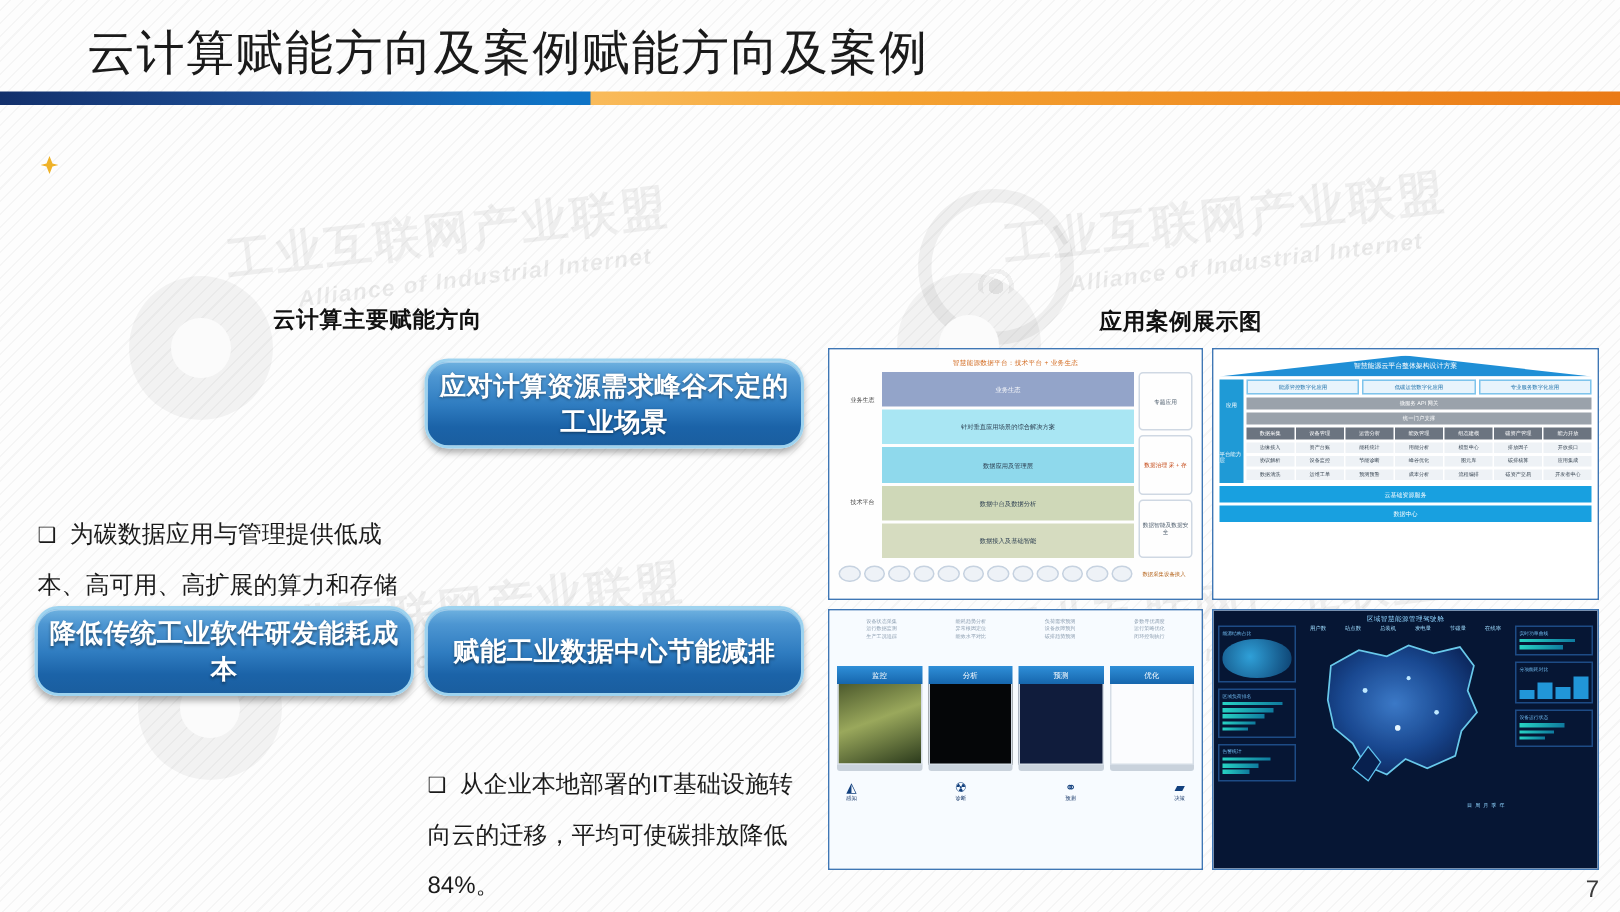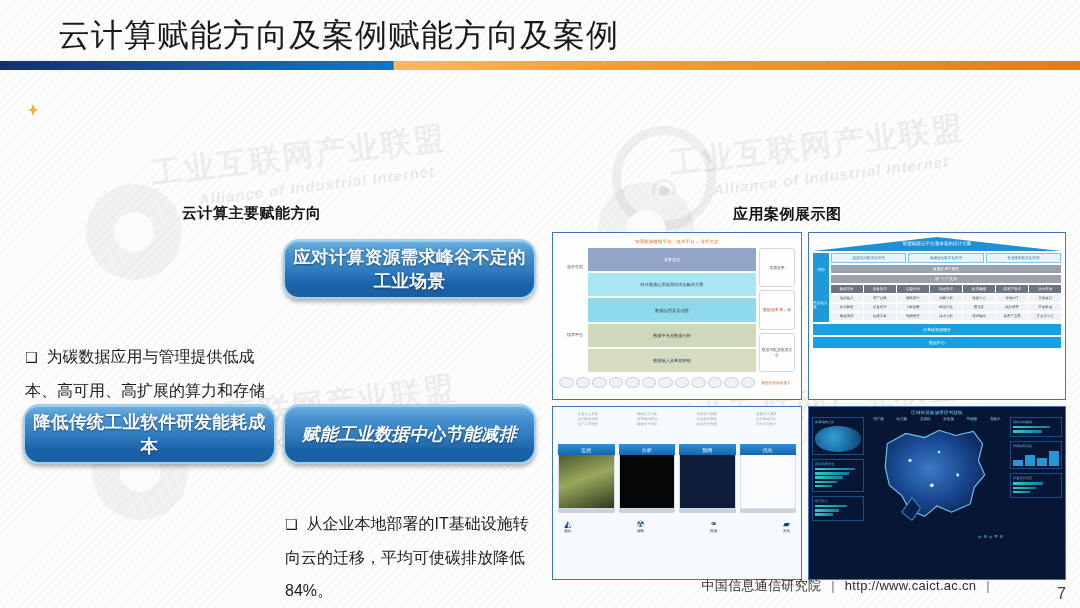--- a/index.html
+++ b/index.html
@@ -158,21 +158,21 @@
     color: #ffffff;
     font-size: 17.5px;
     font-weight: bold;
     line-height: 24px;
     letter-spacing: 0.4px;
     text-shadow: 0 1px 2px rgba(0,0,0,0.45);
   }
   #pill-1 { left: 5px;   top: 7px;   width: 253px; height: 60px; }
   #pill-2 { left: 265px; top: 7px;   width: 253px; height: 60px; }
   #pill-3 { left: 5px;   top: 172px; width: 253px; height: 60px; }
-  #pill-4 { left: 265px; top: 172px; width: 253px; height: 60px; font-style: italic; }
+  #pill-4 { left: 265px; top: 172px; width: 253px; height: 60px; }
 
   .bullet-block {
     position: absolute;
     font-size: 16px;
     line-height: 33px;
     color: #1b1b1b;
     width: 250px;
     margin-top: 32px;
   }
   .bullet-block .sq {
@@ -588,21 +588,15 @@
               <div class="b" style="width:66%"></div>
                 <div class="b" style="width:50%"></div>
               <div class="b" style="width:38%"></div>
             </div>
           </div>
         </div>
       </div>
     </div>
   </div>
 
-  <div id="footer">
-    <span>中国信息通信研究院</span>
-    <span class="sep">|</span>
-    <span>http://www.caict.ac.cn</span>
-    <span class="sep">|</span>
-  </div>
   <div id="page-number">7</div>
 
 </div>
 
 </body></html>

